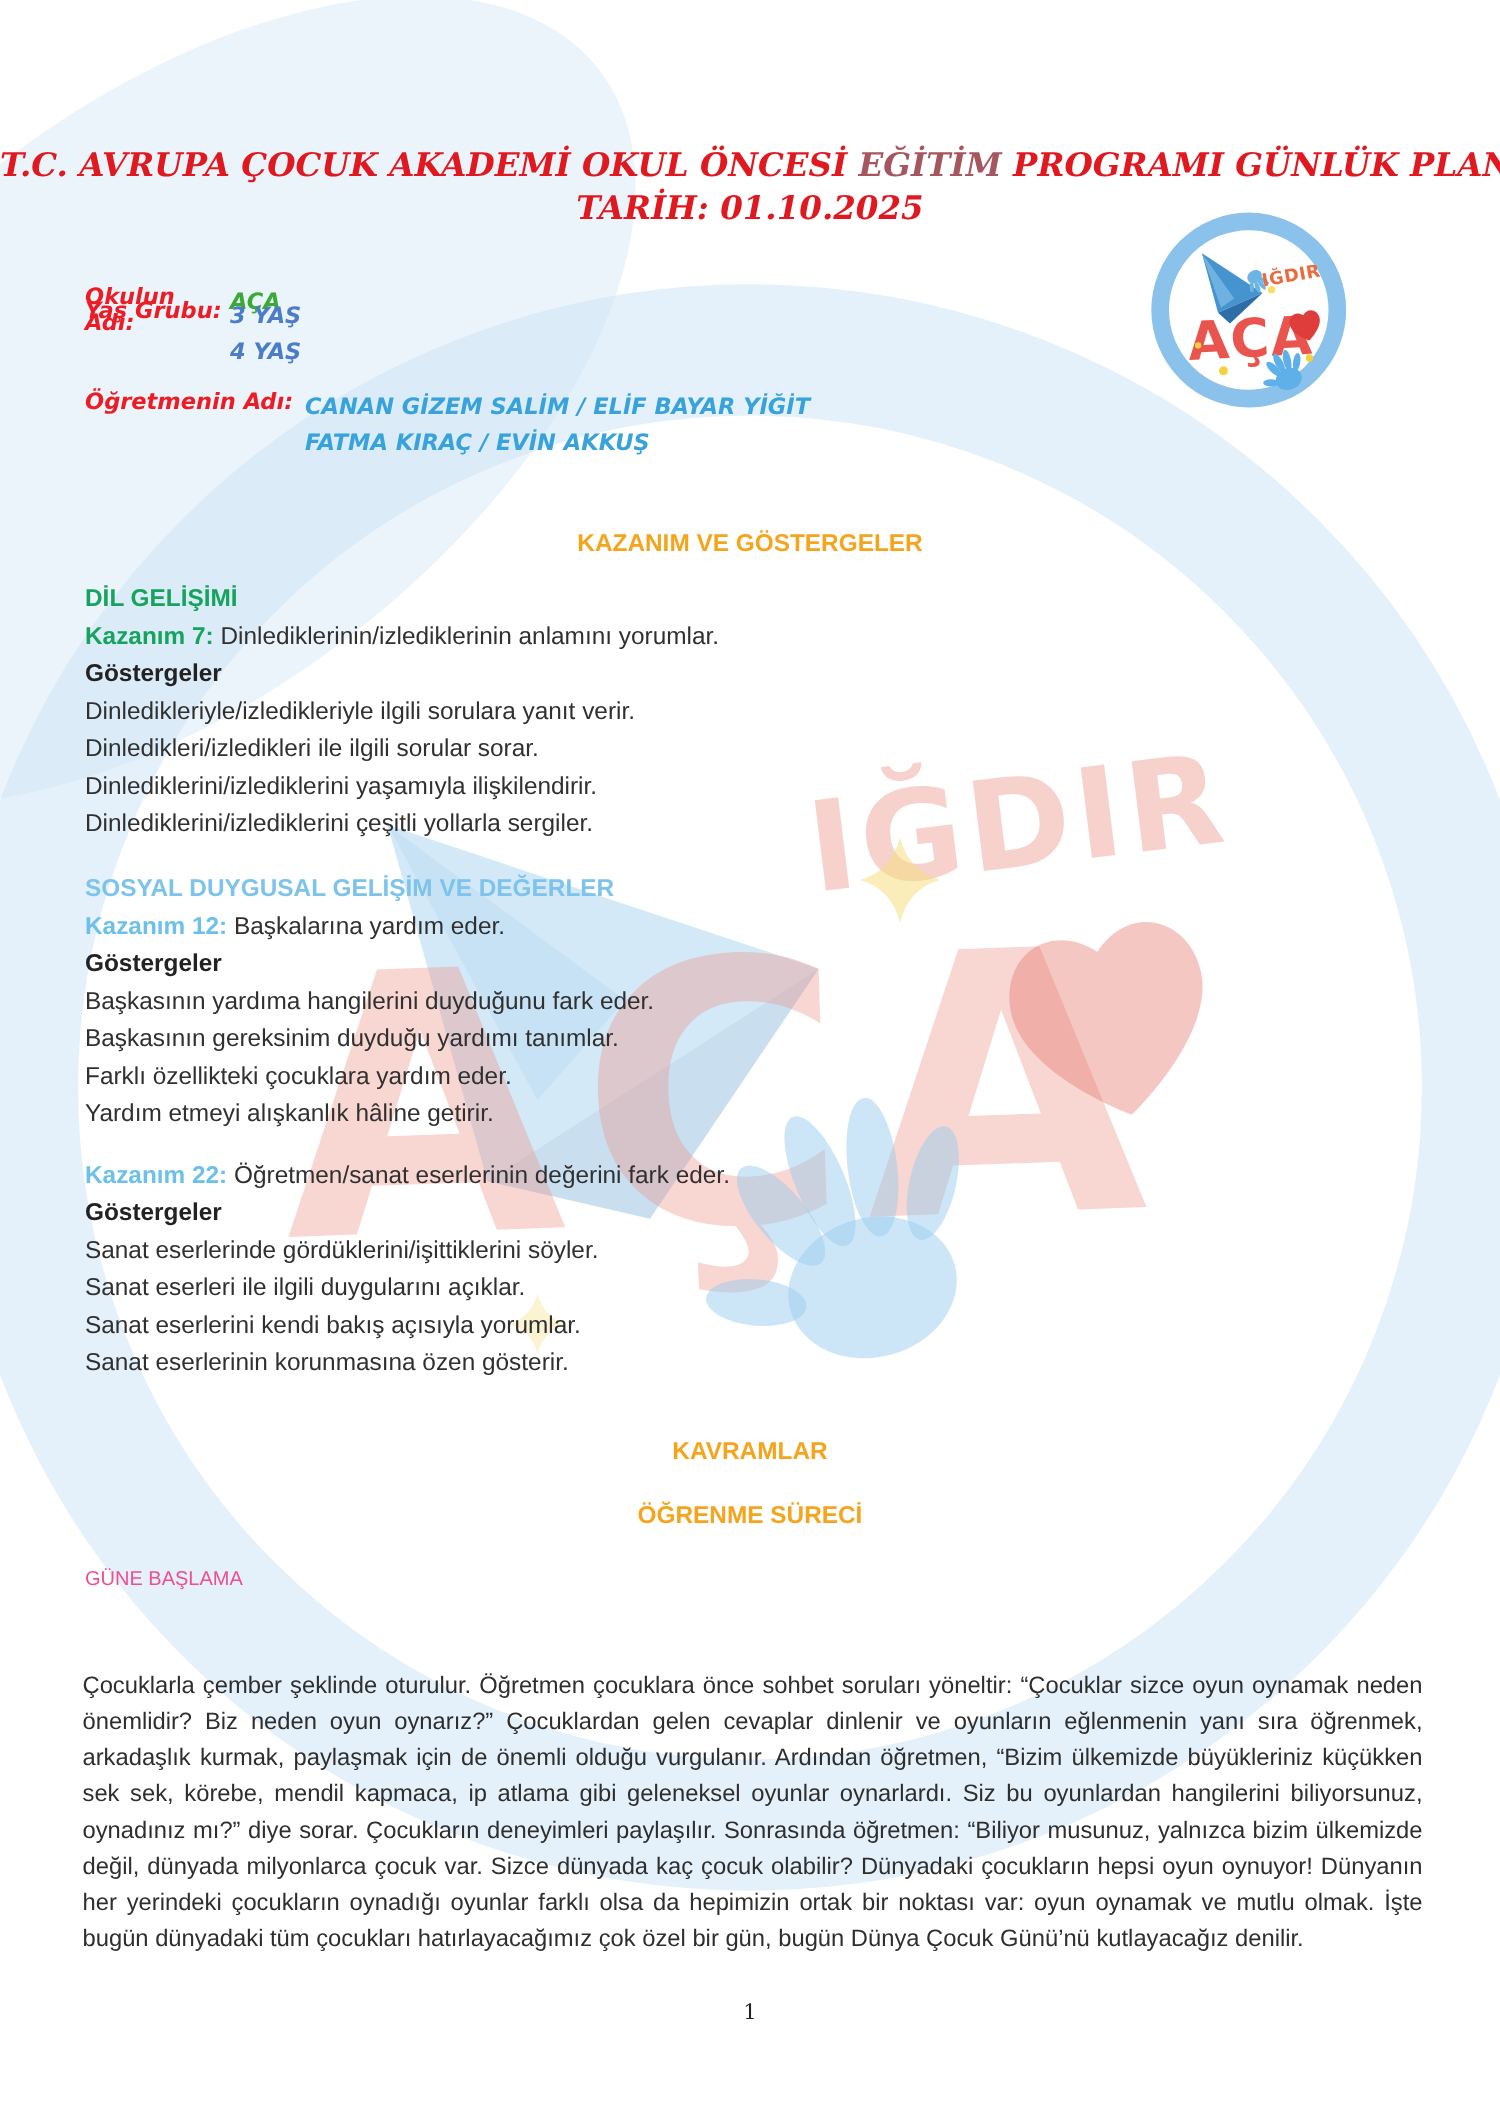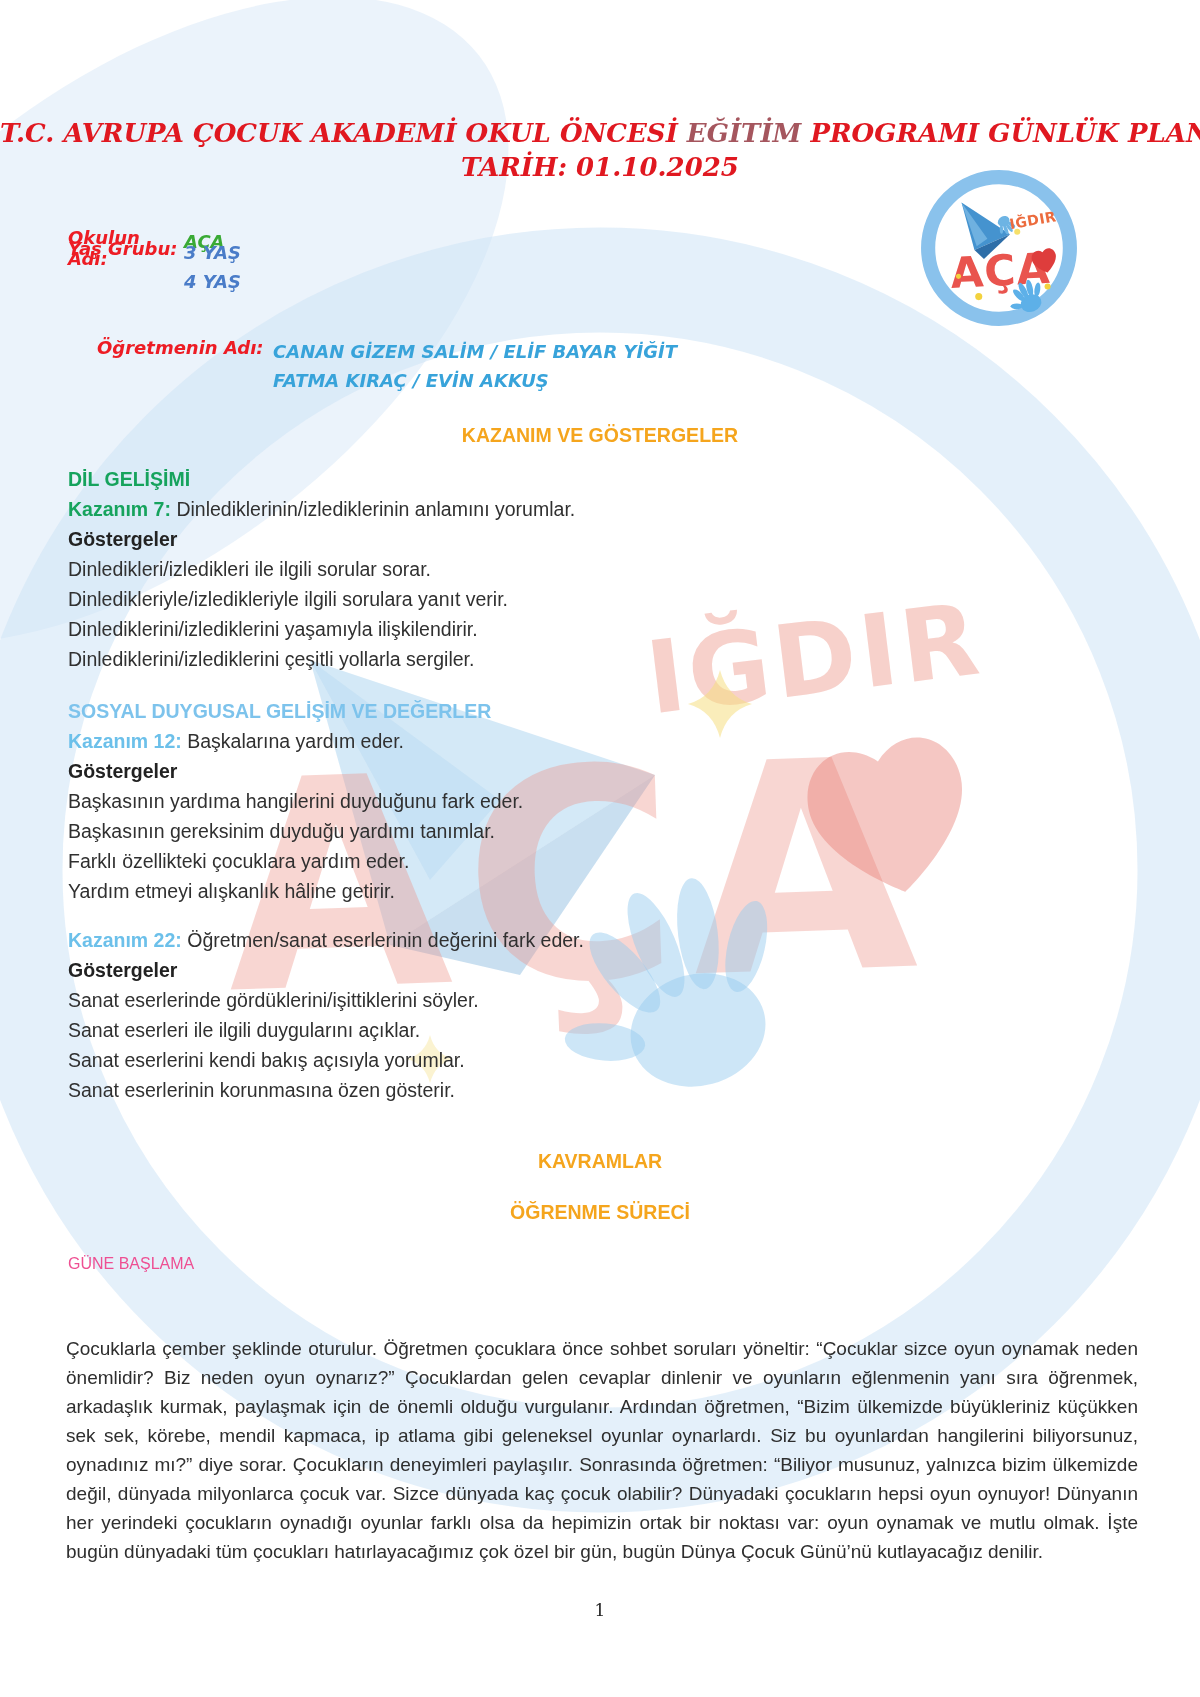--- a/index.html
+++ b/index.html
@@ -25,21 +25,21 @@
   .meta{left:68px;display:flex;align-items:flex-start;
     font-family:"DejaVu Sans",sans-serif;font-style:italic;font-weight:bold;font-size:18px;}
   .meta .lbl{color:#ed1c24;width:116px;flex:0 0 auto;}
   .meta.teach .lbl{width:176px;}
   .meta .val{line-height:29px;}
   .val-green{color:#3aaa35;}
   .val-blue{color:#4a7cc8;}
   .val-lblue{color:#38a3da;}
   .m-school{top:203px;margin-top:24px;}
   .m-age{top:238px;}
-  .m-teach{top:337px;margin-left:29px;}
+  .m-teach{top:311px;}
 
   
   .h-orange{
     left:0;right:0;text-align:center;color:#f5a51d;font-weight:bold;font-size:19.5px;
   }
   .h-kaz{top:424px;}
   .h-kav{top:1150px;}
   .h-ogr{top:1201px;}
 
   
@@ -151,22 +151,22 @@
       <div>FATMA KIRAÇ / EVİN AKKUŞ</div>
     </span>
   </div>
 
   <div class="abs h-orange h-kaz">KAZANIM VE GÖSTERGELER</div>
 
   <div class="abs sec s-dil">
     <div class="row sec-title-green">DİL GELİŞİMİ</div>
     <div class="row"><span class="kz-green">Kazanım 7:</span> <span>Dinlediklerinin/izlediklerinin anlamını yorumlar.</span></div>
     <div class="row bold-black">Göstergeler</div>
+    <div class="row">Dinledikleriyle/izledikleriyle ilgili sorulara yanıt verir.</div>
     <div class="row">Dinledikleri/izledikleri ile ilgili sorular sorar.</div>
-    <div class="row">Dinledikleriyle/izledikleriyle ilgili sorulara yanıt verir.</div>
     <div class="row">Dinlediklerini/izlediklerini yaşamıyla ilişkilendirir.</div>
     <div class="row">Dinlediklerini/izlediklerini çeşitli yollarla sergiler.</div>
   </div>
 
   <div class="abs sec s-sosyal">
     <div class="row sec-title-lblue">SOSYAL DUYGUSAL GELİŞİM VE DEĞERLER</div>
     <div class="row"><span class="kz-lblue">Kazanım 12:</span> <span>Başkalarına yardım eder.</span></div>
     <div class="row bold-black">Göstergeler</div>
     <div class="row">Başkasının yardıma hangilerini duyduğunu fark eder.</div>
     <div class="row">Başkasının gereksinim duyduğu yardımı tanımlar.</div>

